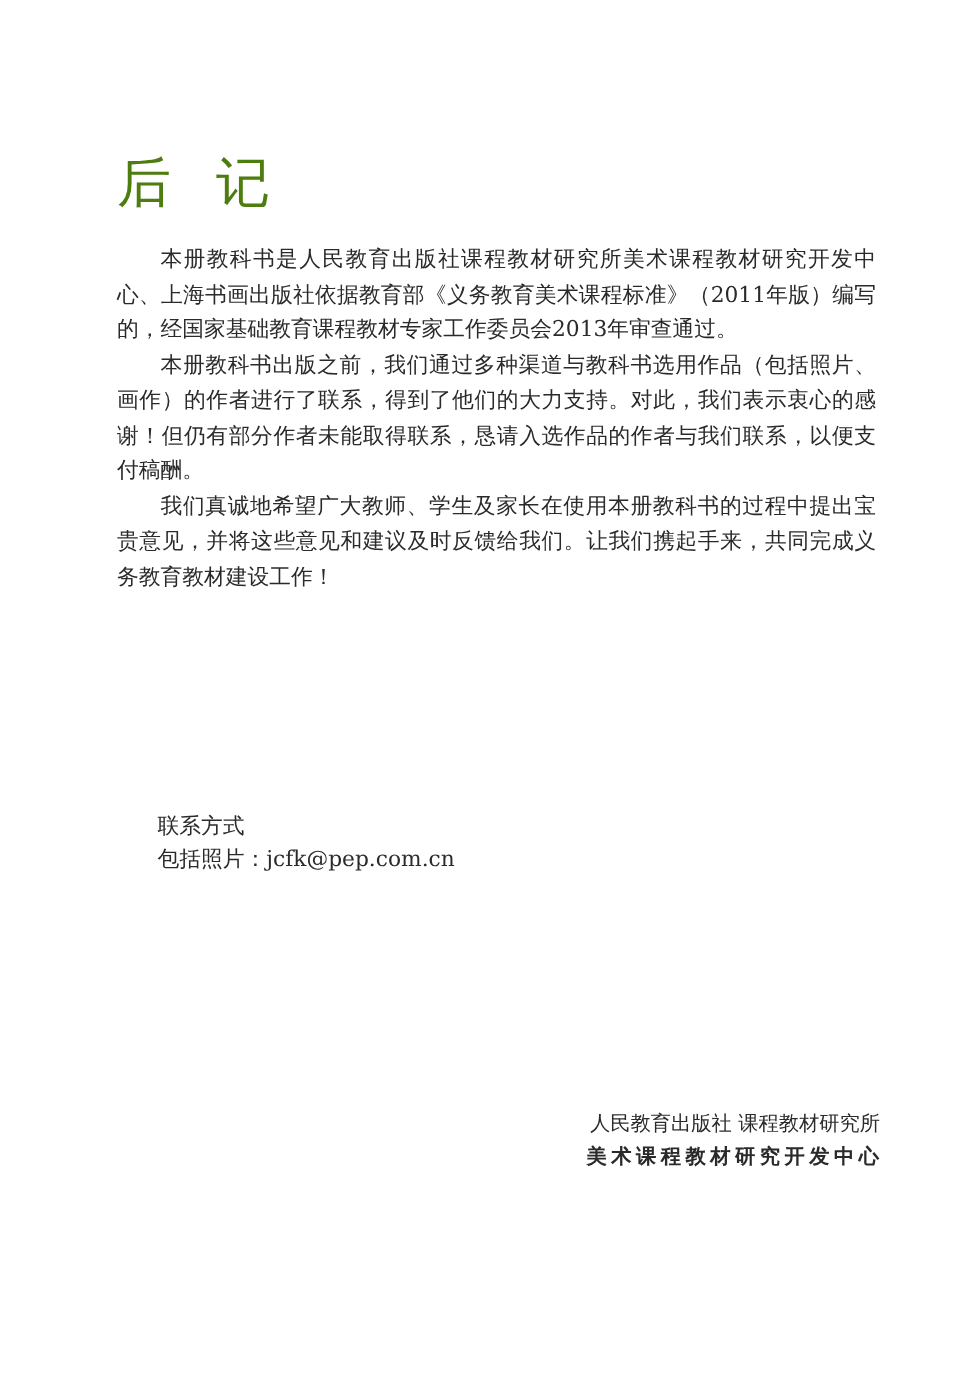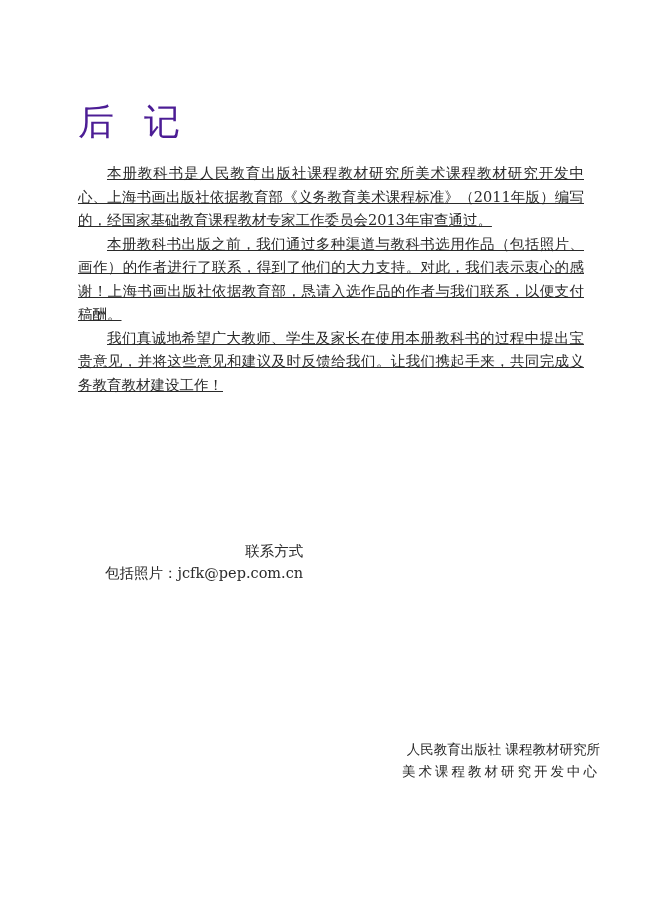--- a/index.html
+++ b/index.html
@@ -3,46 +3,46 @@
 <meta charset="utf-8">
 <style>
   html, body { margin: 0; padding: 0; }
   body {
     width: 647px; height: 916px; background: #ffffff; overflow: hidden;
     font-family: "DejaVu Serif", "Liberation Serif", serif; color: #2a2a2a;
     position: relative;
   }
   .title {
     position: absolute; left: 78px; top: 74px;
-    font-size: 36px; letter-spacing: 30px; color: #4c1d95; font-weight: normal;
+    font-size: 36px; letter-spacing: 30px; color: #4d7c0f; font-weight: normal;
   }
   .body-text {
     position: absolute; left: 78px; top: 162px; width: 506px;
     font-size: 14.5px; line-height: 23.5px;
   }
-  .body-text p { margin: 0; text-indent: 2em; text-align: justify; text-decoration: underline; }
+  .body-text p { margin: 0; text-indent: 2em; text-align: justify; }
   .contact {
     position: absolute; left: 105px; top: 540px;
-    font-size: 14.5px; line-height: 22px; text-align: right;
+    font-size: 14.5px; line-height: 22px;
   }
   .contact div { white-space: pre; }
   .signature {
     position: absolute; left: 380px; top: 738px; width: 220px;
-    font-size: 13.5px; line-height: 22px; text-align: right;
+    font-size: 13.5px; line-height: 22px; text-align: center;
   }
-  .sig-line2 { letter-spacing: 3px; }
+  .sig-line2 { letter-spacing: 3px; font-weight: bold; }
 </style>
 </head>
 <body>
 
 <h1 class="title">后记</h1>
 
 <div class="body-text">
   <p>本册教科书是人民教育出版社课程教材研究所美术课程教材研究开发中心、上海书画出版社依据教育部《义务教育美术课程标准》（2011年版）编写的，经国家基础教育课程教材专家工作委员会2013年审查通过。</p>
-  <p>本册教科书出版之前，我们通过多种渠道与教科书选用作品（包括照片、画作）的作者进行了联系，得到了他们的大力支持。对此，我们表示衷心的感谢！上海书画出版社依据教育部，恳请入选作品的作者与我们联系，以便支付稿酬。</p>
+  <p>本册教科书出版之前，我们通过多种渠道与教科书选用作品（包括照片、画作）的作者进行了联系，得到了他们的大力支持。对此，我们表示衷心的感谢！但仍有部分作者未能取得联系，恳请入选作品的作者与我们联系，以便支付稿酬。</p>
   <p>我们真诚地希望广大教师、学生及家长在使用本册教科书的过程中提出宝贵意见，并将这些意见和建议及时反馈给我们。让我们携起手来，共同完成义务教育教材建设工作！</p>
 </div>
 
 <div class="contact">
   <div>联系方式</div>
   <div>包括照片：jcfk@pep.com.cn</div>
 </div>
 
 <div class="signature">
   <div>人民教育出版社 课程教材研究所</div>

